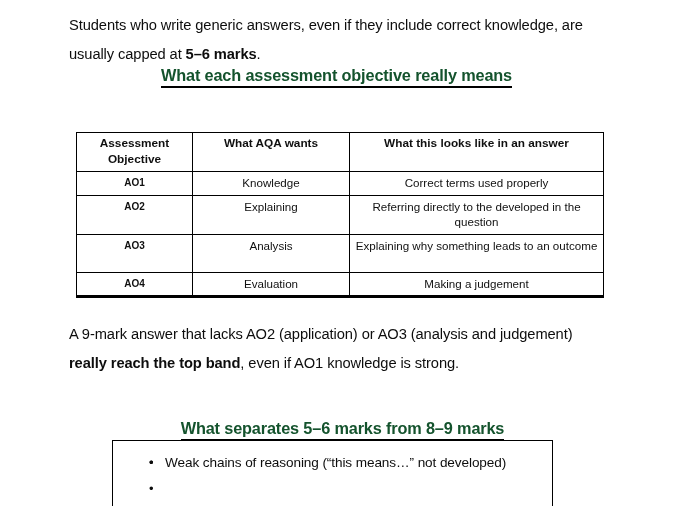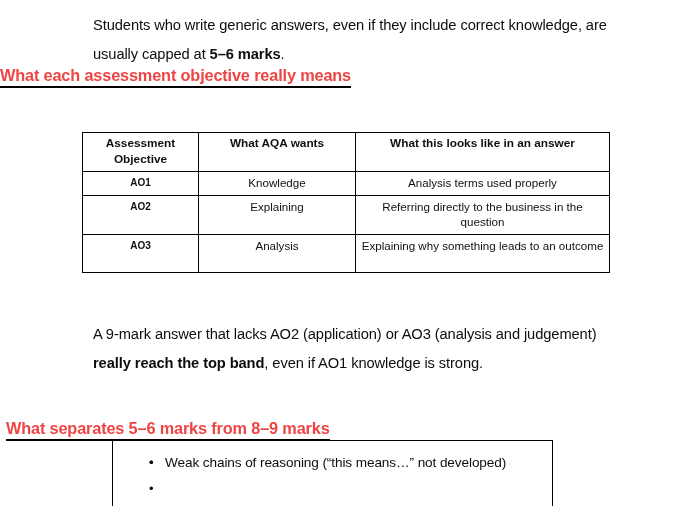--- a/index.html
+++ b/index.html
@@ -26,49 +26,48 @@
 
   
   .para {
     position: absolute;
     left: 69px;
     width: 529px;
     font-size: 14.7px;
     line-height: 29px;
     color: #0d0d0d;
     letter-spacing: -0.1px;
-    margin-left: 24px;
   }
   .para b { font-weight: 700; }
 
   #intro-paragraph { top: -4px; }
   #ao-warning-paragraph { top: 305px; }
 
   
   .heading {
     position: absolute;
     left: 0;
     width: 673px;
-    text-align: left;
+    text-align: center;
     font-size: 16.3px;
     font-weight: 700;
-    color: #ef4444;
+    color: #14532d;
     letter-spacing: -0.15px;
   }
   .heading span {
     border-bottom: 2px solid #000;
     padding-bottom: 2px;
   }
   #heading-assessment-objectives { top: 66px; }
   #heading-mark-separation { top: 419px; padding-left: 6px; }
 
   
   .ao-table {
     position: absolute;
-    left: 82px;
+    left: 76px;
     top: 132px;
     width: 527px;
     border-collapse: collapse;
     table-layout: fixed;
     font-size: 11.6px;
     color: #101010;
   }
   .ao-table col.c1 { width: 116px; }
   .ao-table col.c2 { width: 157px; }
   .ao-table col.c3 { width: 254px; }
@@ -153,31 +152,36 @@
       <tr class="row-tall">
         <th>Assessment Objective</th>
         <th>What AQA wants</th>
         <th>What this looks like in an answer</th>
       </tr>
     </thead>
     <tbody>
       <tr class="row-short">
         <td class="ao-code">AO1</td>
         <td>Knowledge</td>
-        <td>Analysis terms used properly</td>
+        <td>Correct terms used properly</td>
       </tr>
       <tr class="row-wrap">
         <td class="ao-code">AO2</td>
         <td>Explaining</td>
-        <td>Referring directly to the business in the question</td>
+        <td>Referring directly to the developed in the question</td>
       </tr>
       <tr class="row-wrap">
         <td class="ao-code">AO3</td>
         <td>Analysis</td>
         <td>Explaining why something leads to an outcome</td>
+      </tr>
+      <tr class="row-last">
+        <td class="ao-code">AO4</td>
+        <td>Evaluation</td>
+        <td>Making a judgement</td>
       </tr>
     </tbody>
   </table>
 
   <p class="para" id="ao-warning-paragraph"><span>A 9-mark answer that lacks AO2 (application) or AO3 (analysis and judgement) </span><b>really reach the top band</b><span>, even if AO1 knowledge is strong.</span></p>
 
   <div class="heading" id="heading-mark-separation"><span>What separates 5–6 marks from 8–9 marks</span></div>
 
   <div id="bullet-box">
     <ul id="bullet-list">

